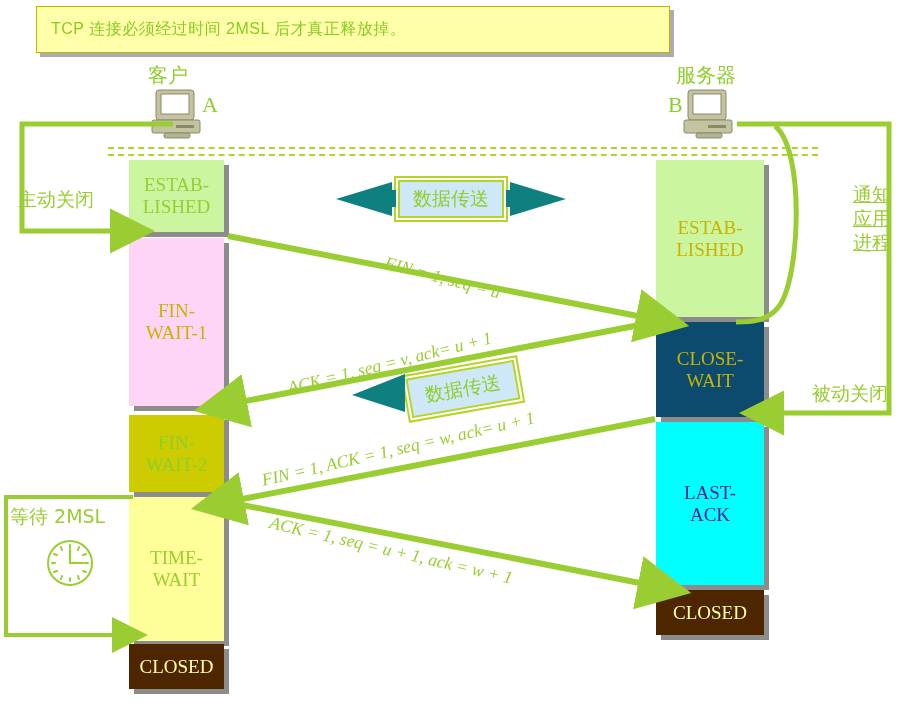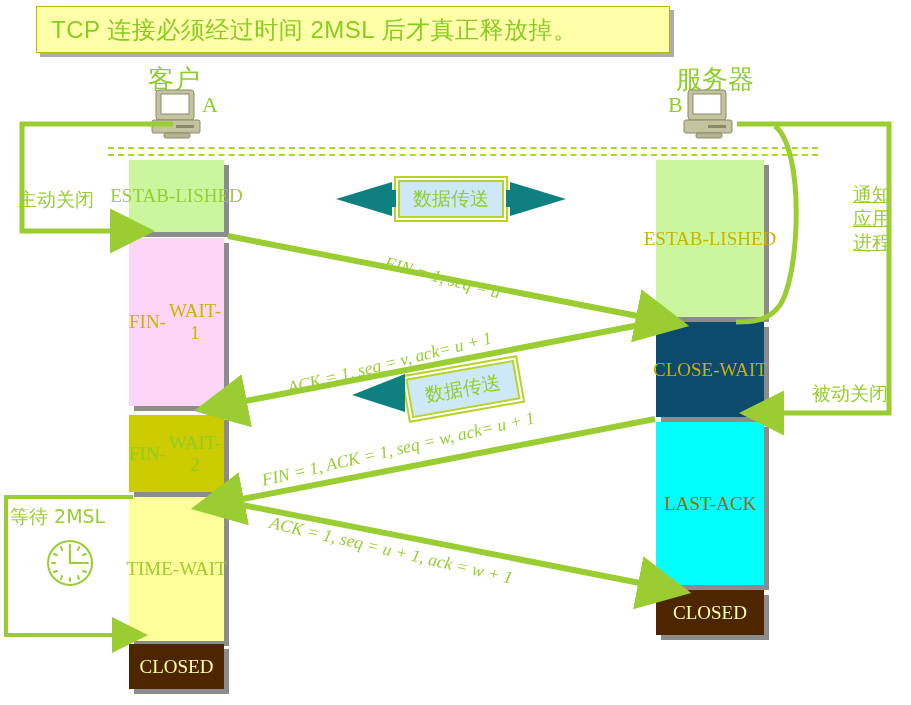--- a/index.html
+++ b/index.html
@@ -22,42 +22,42 @@
     border: 1px solid #b8b800;
     box-shadow: 4px 4px 0 rgba(128,128,128,0.65);
     color: #88cc22;
     display: flex;
     align-items: center;
     padding-left: 14px;
     box-sizing: border-box;
   }
   #top-banner {
     left: 36px; top: 6px; width: 634px; height: 47px;
-    font-size: 24px;
+    font-size: 16px;
     letter-spacing: 0.5px;
   }
 
   
   .host-label {
-    font-size: 26px;
+    font-size: 20px;
     color: #8ece2a;
     font-family: "DejaVu Sans", sans-serif;
   }
   .host-letter {
     font-size: 22px;
     color: #8ece2a;
     font-family: "Liberation Serif", serif;
   }
 
   
   .state {
     box-sizing: border-box;
     box-shadow: 5px 5px 0 rgba(120,120,120,0.85);
     display: flex;
-    flex-direction: row;
+    flex-direction: column;
     align-items: center;
     justify-content: center;
     font-family: "Liberation Serif", serif;
     font-size: 19px;
     line-height: 1.15;
     text-align: center;
   }
   .state span { display: block; }
 
   
@@ -170,21 +170,21 @@
 <div class="abs state" id="ss0" style="left: 656px; top: 160px; width: 108px; height: 157px; background: rgb(204, 245, 160); color: rgb(200, 180, 0);">
   <span>ESTAB-</span>
   <span>LISHED</span>
 </div>
 
 <div class="abs state" id="ss1" style="left: 656px; top: 322px; width: 108px; height: 95px; background: #0c4a6e; color: rgb(200, 180, 0);">
   <span>CLOSE-</span>
   <span>WAIT</span>
 </div>
 
-<div class="abs state" id="ss2" style="left: 656px; top: 422px; width: 108px; height: 163px; background: rgb(0, 255, 255); color: #a16207;">
+<div class="abs state" id="ss2" style="left: 656px; top: 422px; width: 108px; height: 163px; background: rgb(0, 255, 255); color: #4c1d95;">
   <span>LAST-</span>
   <span>ACK</span>
 </div>
 
 <div class="abs state" id="ss3" style="left: 656px; top: 590px; width: 108px; height: 45px; background: rgb(77, 38, 0); color: rgb(255, 255, 170);">
   <span>CLOSED</span>
 </div>
 
 <div class="abs side-label" style="left:18px; top:188px;">主动关闭</div>
 

